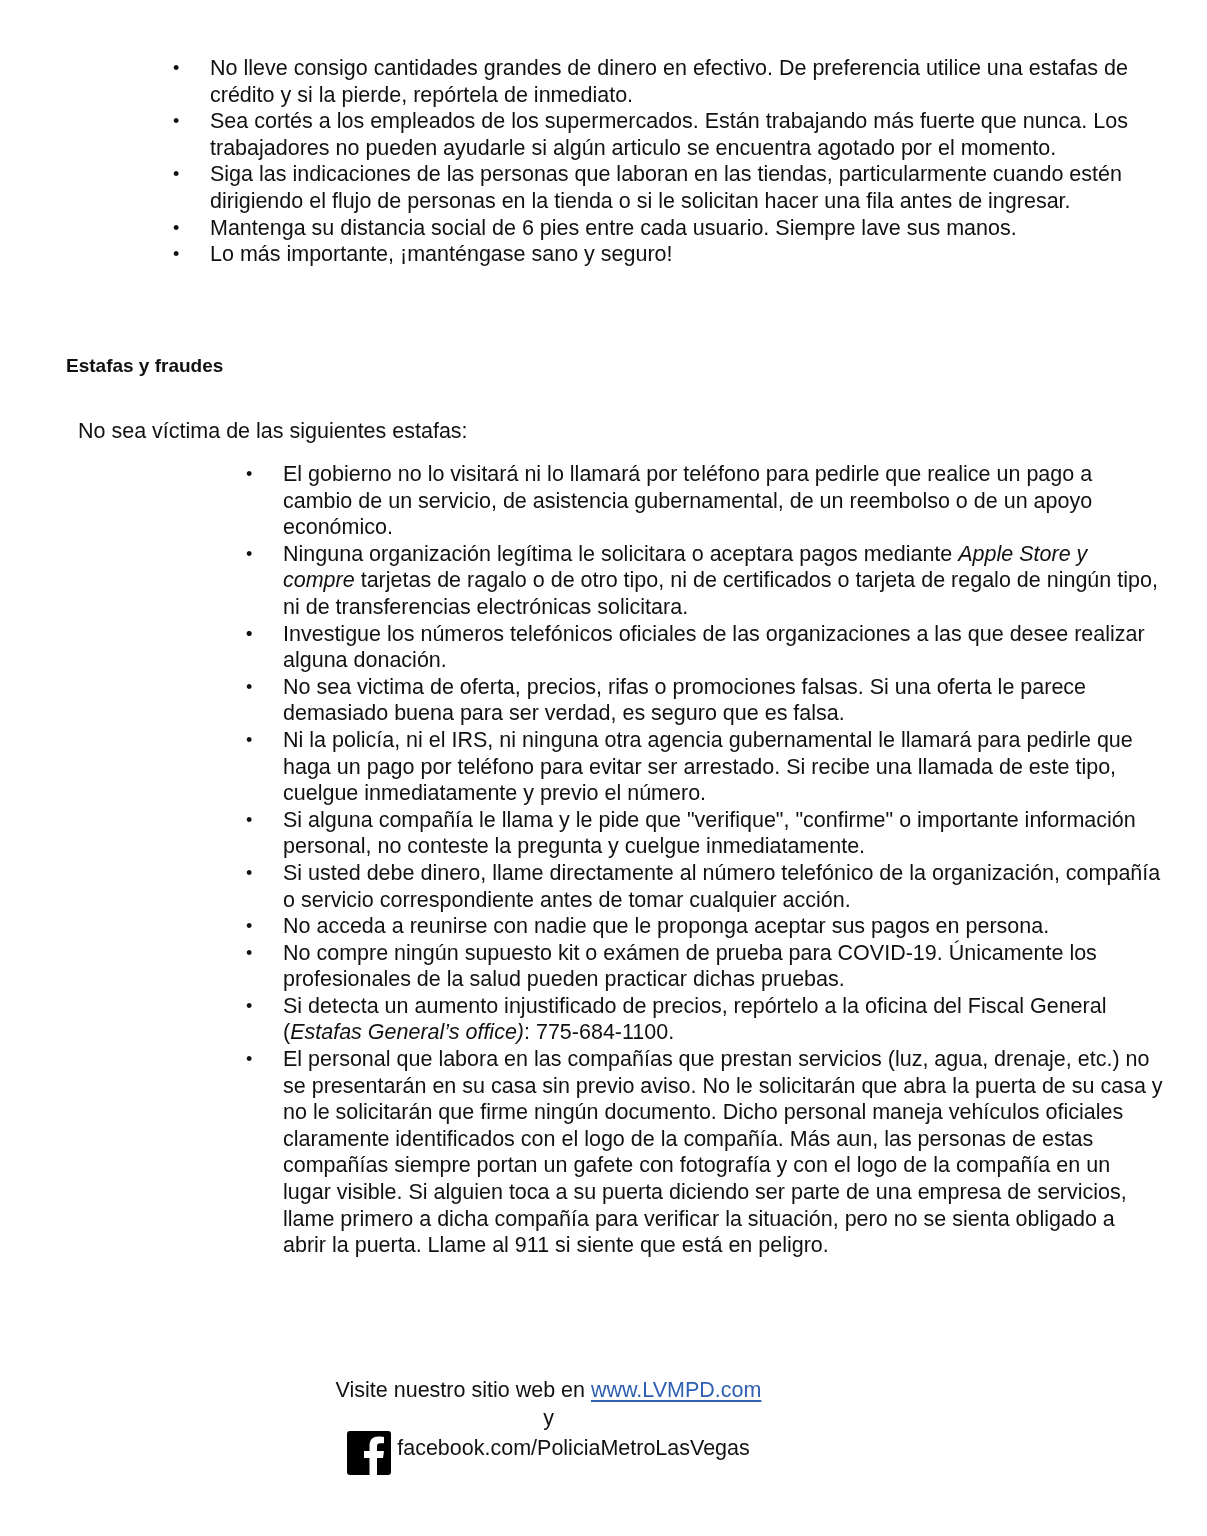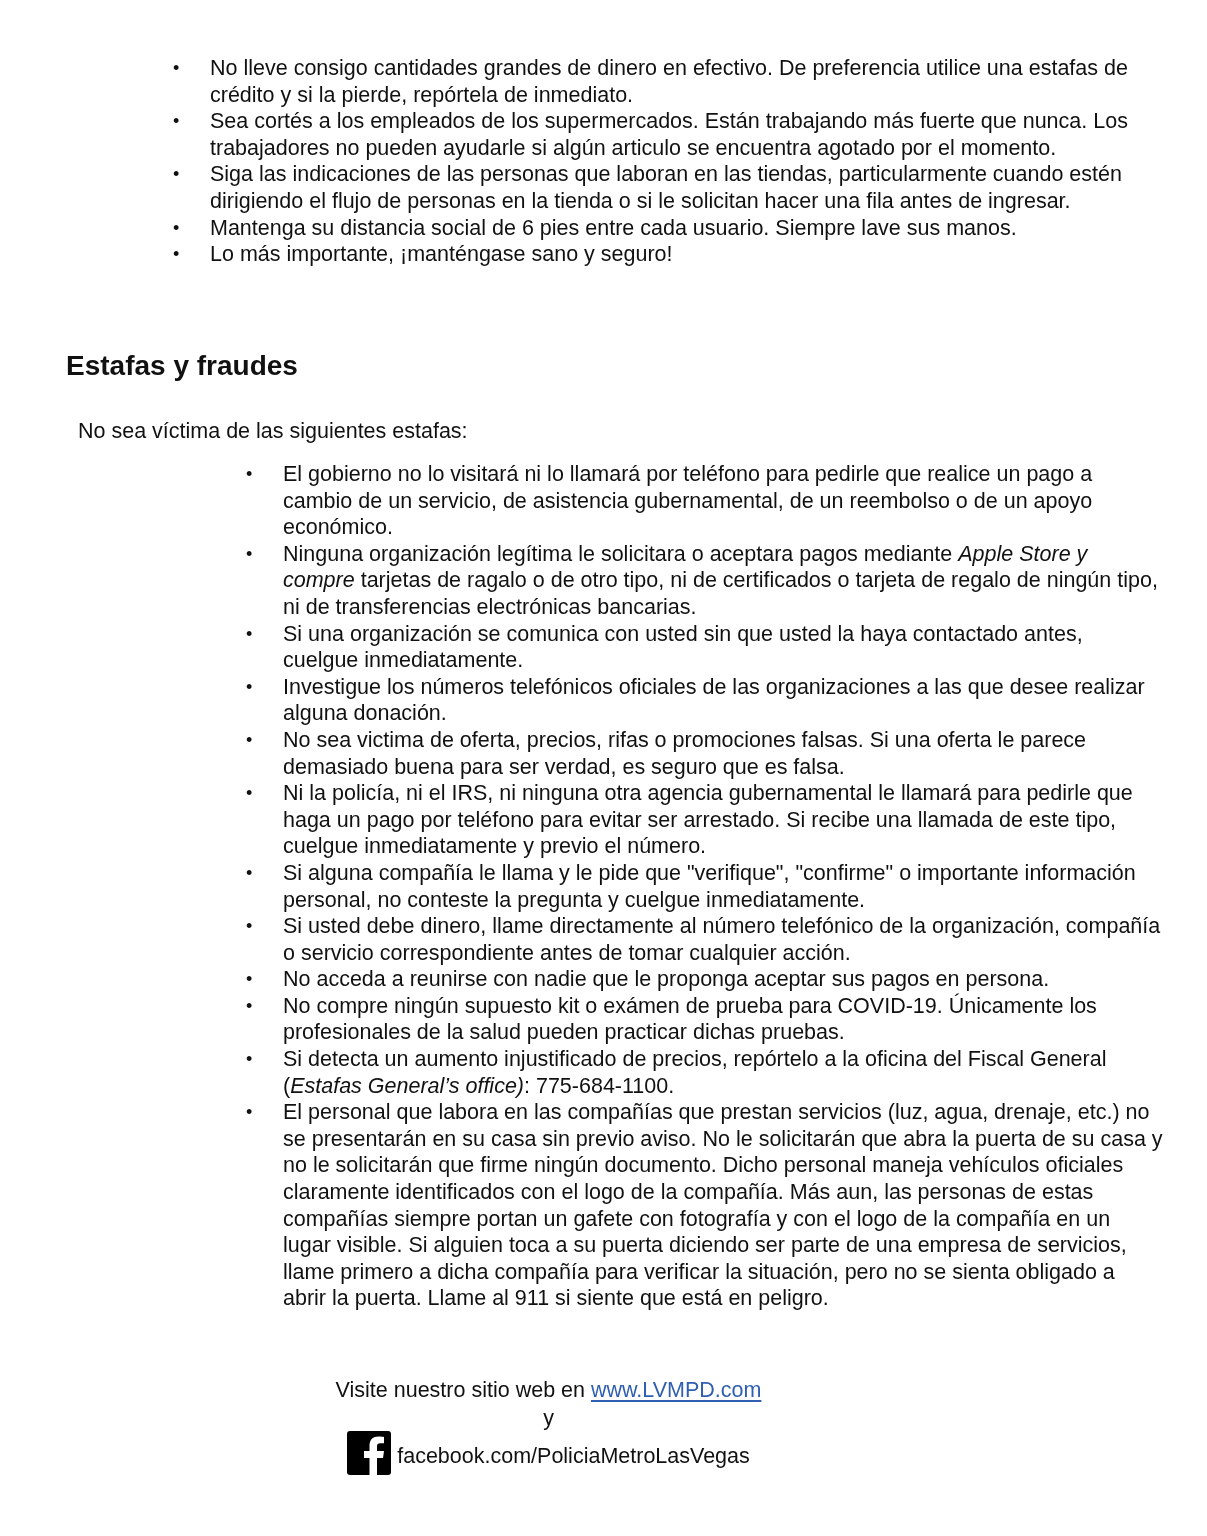--- a/index.html
+++ b/index.html
@@ -50,21 +50,21 @@
       top: 461px;
       width: 880px;
     }
     #list-scams li .dot { left: -37px; }
     .heading {
       position: absolute;
       left: 66px;
       top: 353px;
       font-weight: bold;
       margin: 0;
-      font-size: 28px;
+      font-size: 19px;
     }
     .intro {
       position: absolute;
       left: 66px;
       top: 406px;
       margin: 12px;
     }
     .footer {
       position: absolute;
       left: 0;
@@ -84,43 +84,43 @@
       text-decoration: underline;
       text-underline-offset: 3px;
     }
     .fb-icon {
       display: inline-block;
       width: 44px;
       height: 44px;
       margin-right: 6px;
       margin-bottom: 2px;
     }
-    .fb-text { line-height: 26px; margin-bottom: 8px; }
+    .fb-text { line-height: 26px; margin-bottom: 16px; }
     em { font-style: italic; }
   </style>
 </head>
 <body>
 
 <div class="page">
 
   <ul class="bullets" id="list-top">
     <li><span class="dot">•</span><span>No lleve consigo cantidades grandes de dinero en efectivo. De preferencia utilice una estafas de crédito y si la pierde, repórtela de inmediato.</span></li>
     <li><span class="dot">•</span><span>Sea cortés a los empleados de los supermercados. Están trabajando más fuerte que nunca. Los trabajadores no pueden ayudarle si algún articulo se encuentra agotado por el momento.</span></li>
     <li><span class="dot">•</span><span>Siga las indicaciones de las personas que laboran en las tiendas, particularmente cuando estén dirigiendo el flujo de personas en la tienda o si le solicitan hacer una fila antes de ingresar.</span></li>
     <li><span class="dot">•</span><span>Mantenga su distancia social de 6 pies entre cada usuario. Siempre lave sus manos.</span></li>
     <li><span class="dot">•</span><span>Lo más importante, ¡manténgase sano y seguro!</span></li>
   </ul>
 
   <h2 class="heading">Estafas y fraudes</h2>
   <p class="intro">No sea víctima de las siguientes estafas:</p>
 
   <ul class="bullets" id="list-scams">
     <li><span class="dot">•</span><span>El gobierno no lo visitará ni lo llamará por teléfono para pedirle que realice un pago a cambio de un servicio, de asistencia gubernamental, de un reembolso o de un apoyo económico.</span></li>
-    <li><span class="dot">•</span><span>Ninguna organización legítima le solicitara o aceptara pagos mediante </span><em>Apple Store y compre</em><span> tarjetas de ragalo o de otro tipo, ni de certificados o tarjeta de regalo de ningún tipo, ni de transferencias electrónicas bancarias.</span></li>
-    <li><span class="dot">•</span><span>Si una organización se comunica con usted sin que usted la haya contactado antes, cuelgue inmediatamente.</span></li>
+    <li><span class="dot">•</span><span>Ninguna organización legítima le solicitara o aceptara pagos mediante </span><em>Apple Store y compre</em><span> tarjetas de ragalo o de otro tipo, ni de certificados o tarjeta de regalo de ningún tipo, ni de transferencias electrónicas solicitara.</span></li>
+    <li><span class="dot">•</span></li>
     <li><span class="dot">•</span><span>Investigue los números telefónicos oficiales de las organizaciones a las que desee realizar alguna donación.</span></li>
     <li><span class="dot">•</span><span>No sea victima de oferta, precios, rifas o promociones falsas. Si una oferta le parece demasiado buena para ser verdad, es seguro que es falsa.</span></li>
     <li><span class="dot">•</span><span>Ni la policía, ni el IRS, ni ninguna otra agencia gubernamental le llamará para pedirle que haga un pago por teléfono para evitar ser arrestado. Si recibe una llamada de este tipo, cuelgue inmediatamente y previo el número.</span></li>
     <li><span class="dot">•</span><span>Si alguna compañía le llama y le pide que "verifique", "confirme" o importante información personal, no conteste la pregunta y cuelgue inmediatamente.</span></li>
     <li><span class="dot">•</span><span>Si usted debe dinero, llame directamente al número telefónico de la organización, compañía o servicio correspondiente antes de tomar cualquier acción.</span></li>
     <li><span class="dot">•</span><span>No acceda a reunirse con nadie que le proponga aceptar sus pagos en persona.</span></li>
     <li><span class="dot">•</span><span>No compre ningún supuesto kit o exámen de prueba para COVID-19. Únicamente los profesionales de la salud pueden practicar dichas pruebas.</span></li>
     <li><span class="dot">•</span><span>Si detecta un aumento injustificado de precios, repórtelo a la oficina del Fiscal General (</span><em>Estafas General’s office)</em><span>: 775-684-1100.</span></li>
     <li><span class="dot">•</span><span>El personal que labora en las compañías que prestan servicios (luz, agua, drenaje, etc.) no se presentarán en su casa sin previo aviso. No le solicitarán que abra la puerta de su casa y no le solicitarán que firme ningún documento. Dicho personal maneja vehículos oficiales claramente identificados con el logo de la compañía. Más aun, las personas de estas compañías siempre portan un gafete con fotografía y con el logo de la compañía en un lugar visible. Si alguien toca a su puerta diciendo ser parte de una empresa de servicios, llame primero a dicha compañía para verificar la situación, pero no se sienta obligado a abrir la puerta. Llame al 911 si siente que está en peligro.</span></li>
   </ul>

